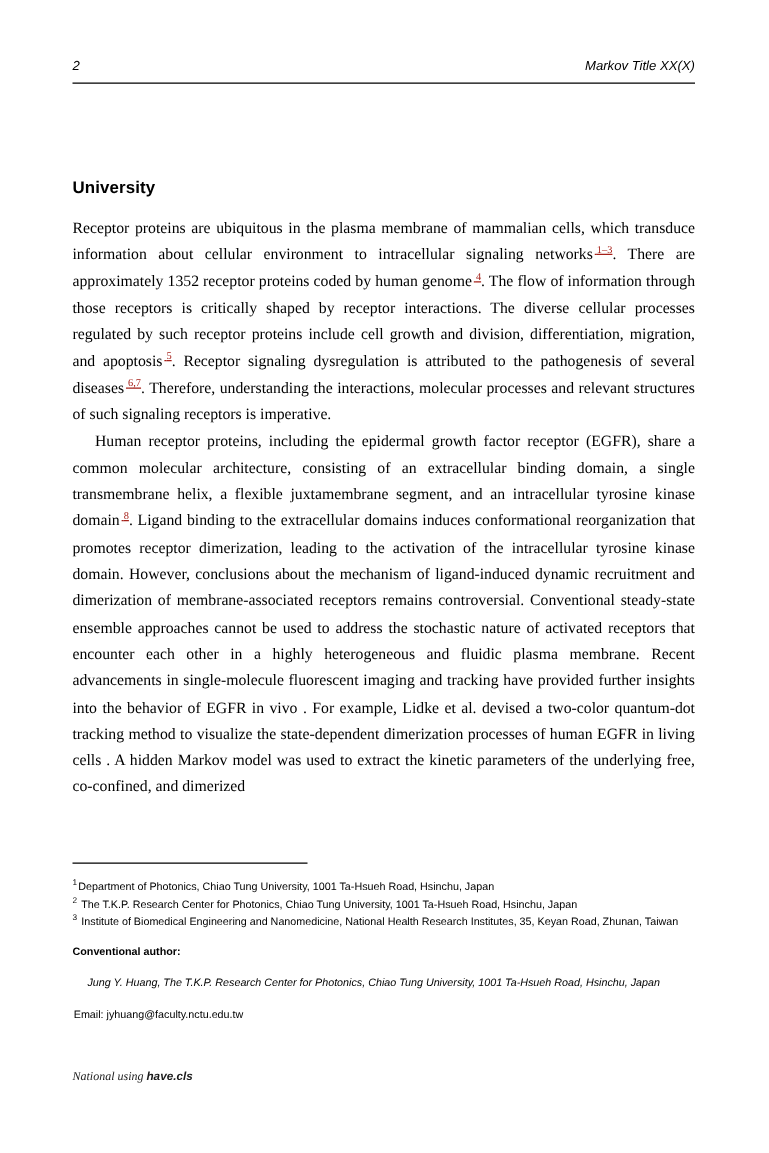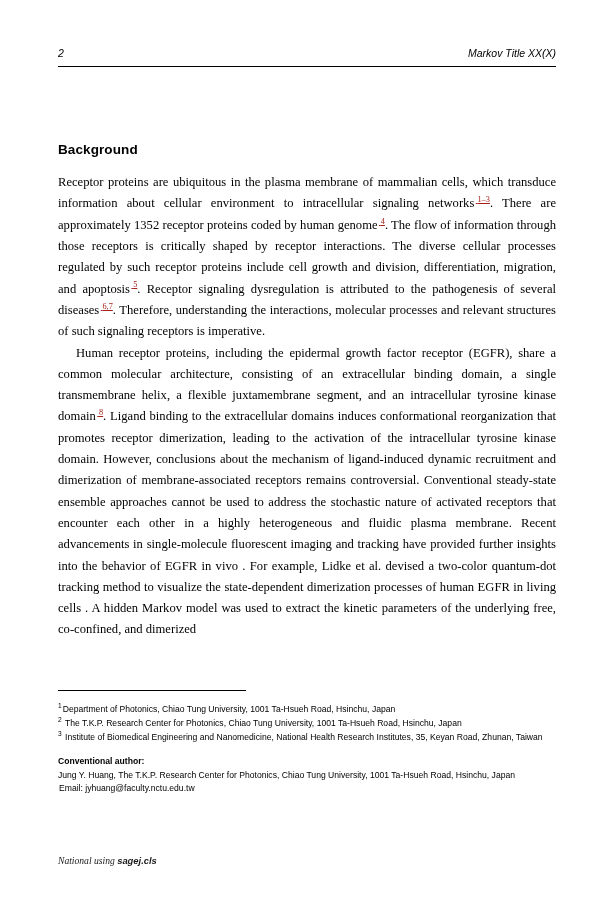--- a/index.html
+++ b/index.html
@@ -114,21 +114,22 @@
     padding-right: 1px;
   }
   .corr {
     margin-top: 11px;
   }
   .corr .corr-title {
     font-weight: bold;
     margin: 0 0 0.5px 0;
   }
   .corr .corr-line {
-    margin: 0;
+    margin: 12px;
+    font-style: italic;
   }
   .corr .corr-email {
     margin: 0;
     padding-left: 1px;
   }
 
   
   .footer {
     position: absolute;
     left: 58px;
@@ -149,21 +150,21 @@
 
 <div class="page">
 
   <div class="runhead">
     <span class="folio">2</span>
     <span class="journal">Markov Title XX(X)</span>
   </div>
   <div class="runhead-rule"></div>
 
   <div class="column">
-    <h2 class="section">Background</h2>
+    <h2 class="section">University</h2>
     <div id="paragraphs">
         <p class="body">Receptor proteins are ubiquitous in the plasma membrane of mammalian cells, which transduce information about cellular environment to intracellular signaling networks<sup class="cite">1–3</sup>. There are approximately 1352 receptor proteins coded by human genome<sup class="cite">4</sup>. The flow of information through those receptors is critically shaped by receptor interactions. The diverse cellular processes regulated by such receptor proteins include cell growth and division, differentiation, migration, and apoptosis<sup class="cite">5</sup>. Receptor signaling dysregulation is attributed to the pathogenesis of several diseases<sup class="cite">6,7</sup>. Therefore, understanding the interactions, molecular processes and relevant structures of such signaling receptors is imperative.</p>
         <p class="body">Human receptor proteins, including the epidermal growth factor receptor (EGFR), share a common molecular architecture, consisting of an extracellular binding domain, a single transmembrane helix, a flexible juxtamembrane segment, and an intracellular tyrosine kinase domain<sup class="cite">8</sup>. Ligand binding to the extracellular domains induces conformational reorganization that promotes receptor dimerization, leading to the activation of the intracellular tyrosine kinase domain. However, conclusions about the mechanism of ligand-induced dynamic recruitment and dimerization of membrane-associated receptors remains controversial. Conventional steady-state ensemble approaches cannot be used to address the stochastic nature of activated receptors that encounter each other in a highly heterogeneous and fluidic plasma membrane. Recent advancements in single-molecule fluorescent imaging and tracking have provided further insights into the behavior of EGFR in vivo . For example, Lidke et al. devised a two-color quantum-dot tracking method to visualize the state-dependent dimerization processes of human EGFR in living cells . A hidden Markov model was used to extract the kinetic parameters of the underlying free, co-confined, and dimerized</p>
       </div>
   </div>
 
   <div class="footnote-rule"></div>
   <div class="footnotes">
     <div id="affiliations">
         <div class="affil"><sup>1</sup>Department of Photonics, Chiao Tung University, 1001 Ta-Hsueh Road, Hsinchu, Japan</div>
@@ -171,16 +172,16 @@
         <div class="affil"><sup>3</sup> Institute of Biomedical Engineering and Nanomedicine, National Health Research Institutes, 35, Keyan Road, Zhunan, Taiwan</div>
       </div>
     <div class="corr">
       <div class="corr-title">Conventional author:</div>
       <div class="corr-line">Jung Y. Huang, The T.K.P. Research Center for Photonics, Chiao Tung University, 1001 Ta-Hsueh Road, Hsinchu, Japan</div>
       <div class="corr-email">Email: jyhuang@faculty.nctu.edu.tw</div>
     </div>
   </div>
 
   <div class="footer">
-    <span>National using </span><span class="cls">sagej.cls</span>
+    <span>National using </span><span class="cls">have.cls</span>
   </div>
 
 </div>
 
 </body></html>

